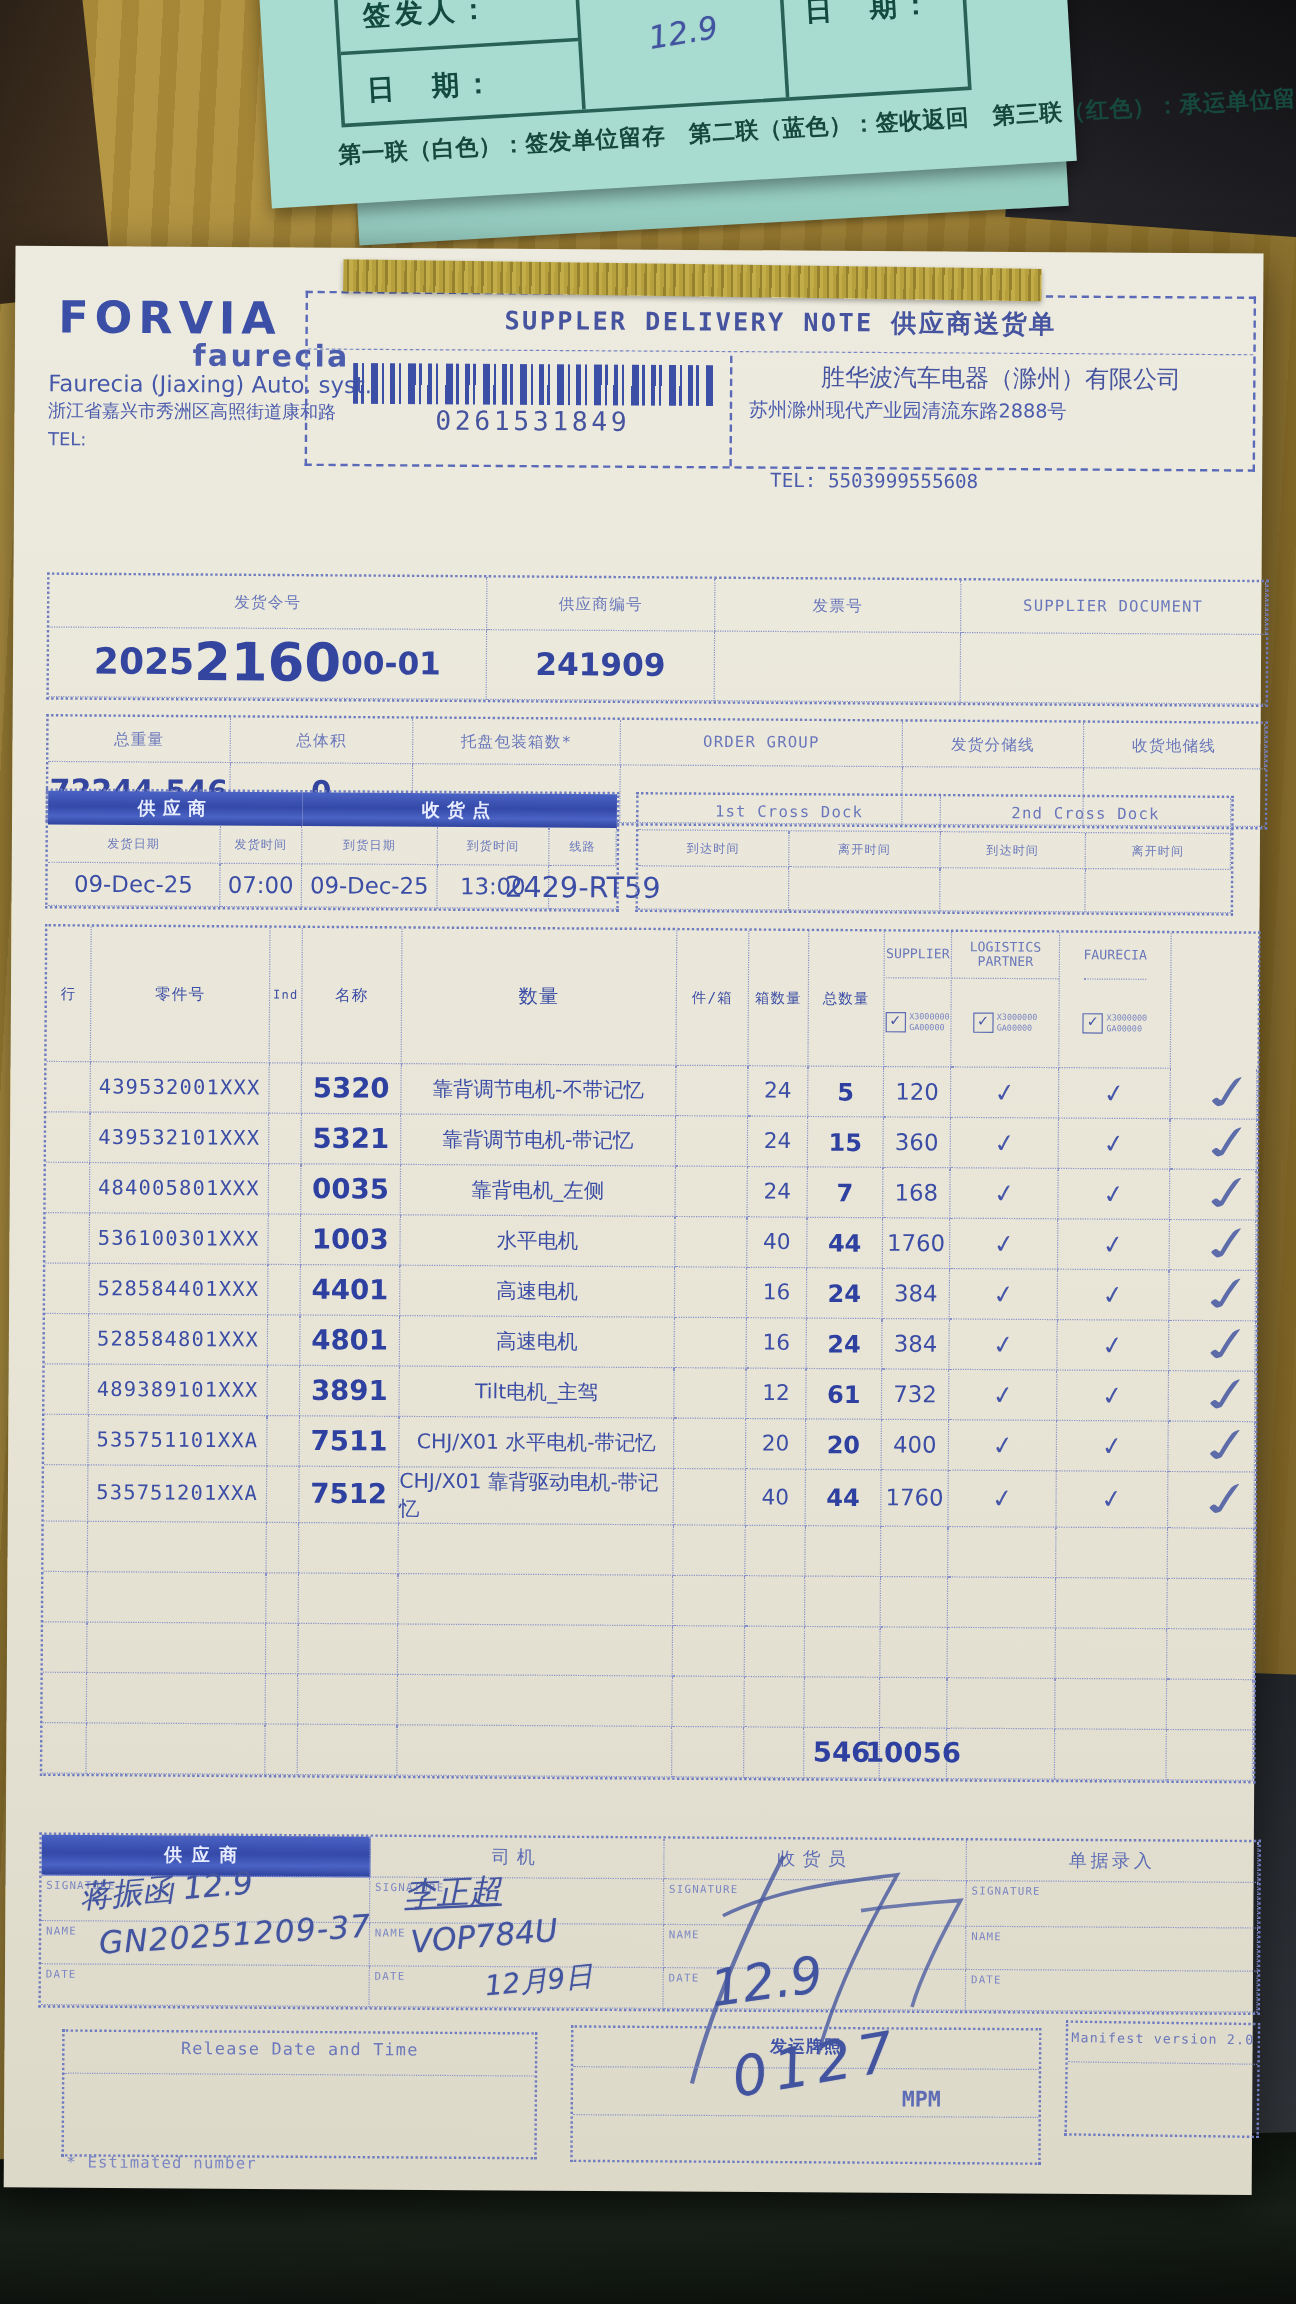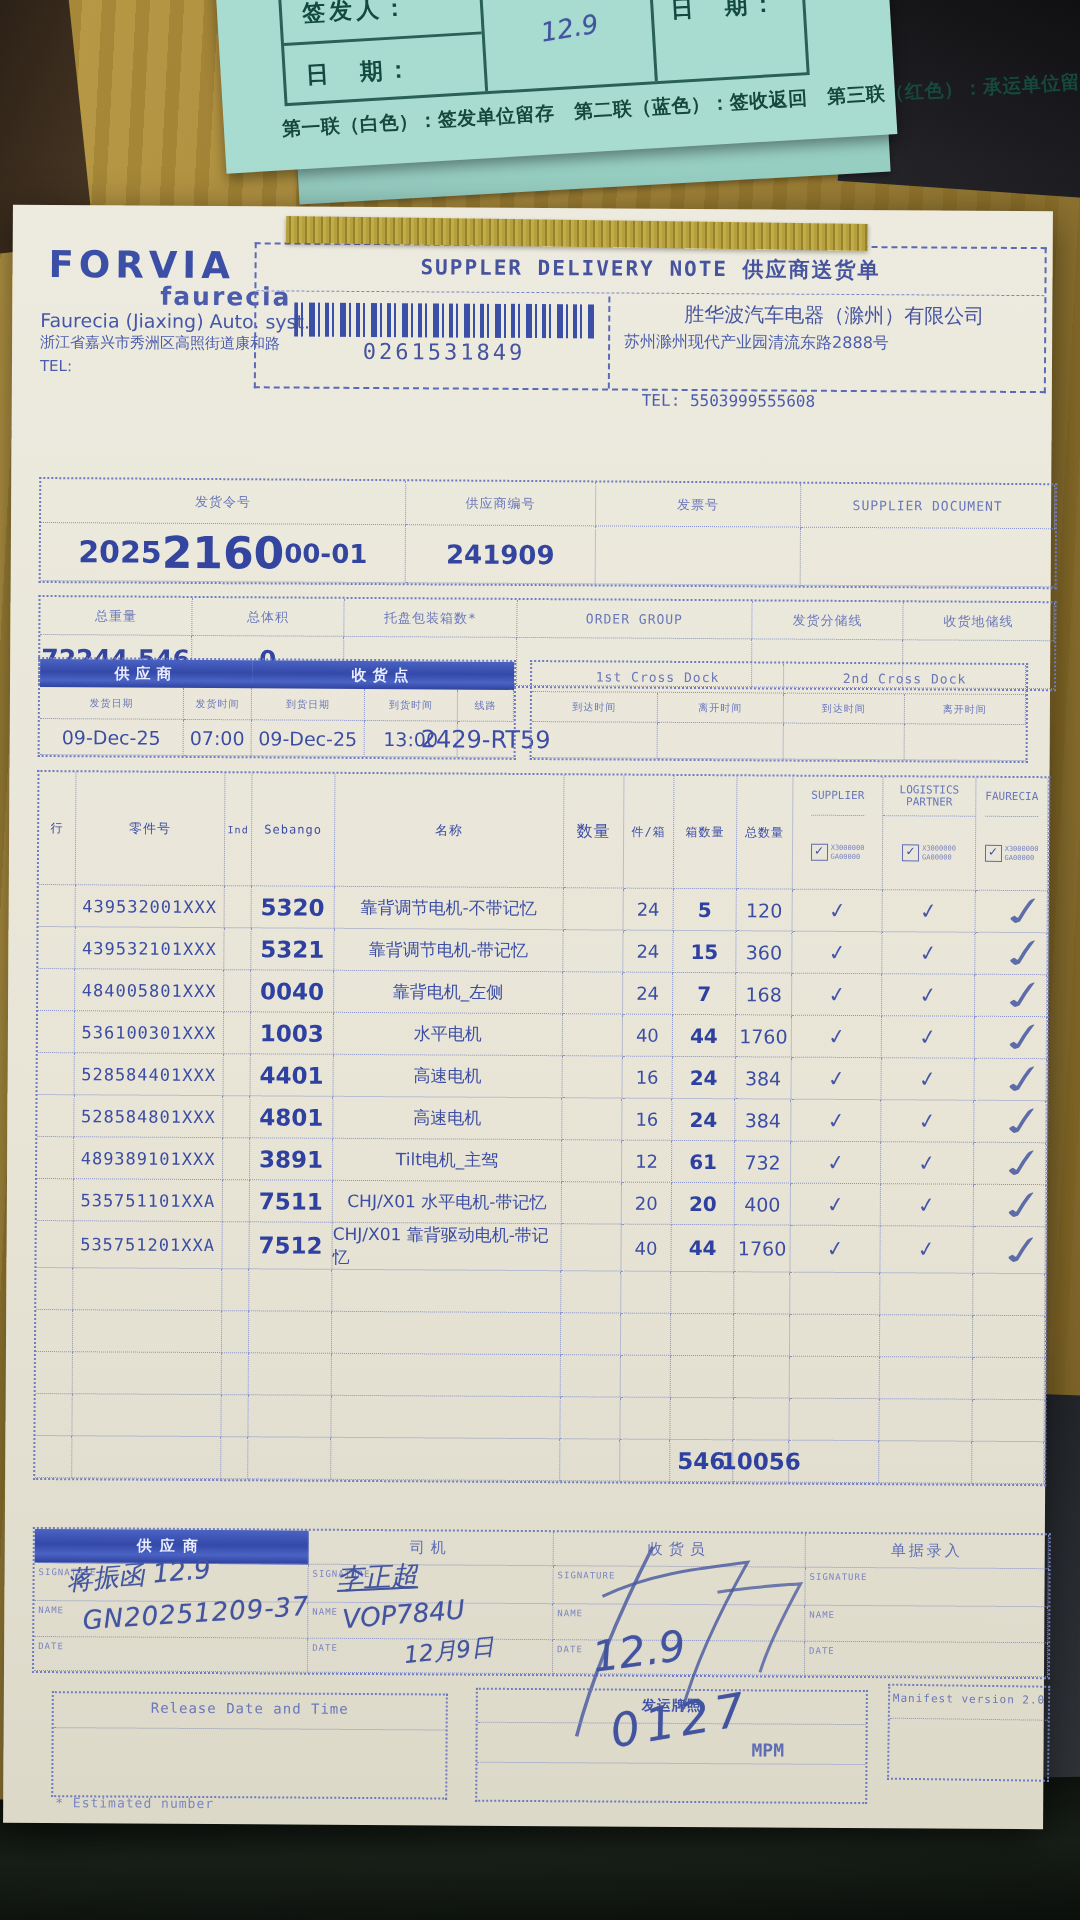--- a/index.html
+++ b/index.html
@@ -206,21 +206,20 @@
       <div class="fcell"></div>
     <div class="fcell"></div>
       <div class="fcell"></div>
   </div>
 
   <div id="items">
     <div class="igrid ihead">
       <div class="icell ihrow1 hlabel" style="font-size:12px;">行</div>
       <div class="icell ihrow1 hlabel" style="font-size:13px;">零件号</div>
       <div class="icell ihrow1 hlabel" style="font-size:10px;">Ind</div>
-      <div class="icell ihrow1 hlabel" style="font-size:12px;">Sebango</div>
       <div class="icell ihrow1 hlabel" style="font-size:13px;">名称</div>
       <div class="icell ihrow1 hlabel" style="font-size:16px;">数量</div>
       <div class="icell ihrow1 hlabel" style="font-size:12px;">件/箱</div>
       <div class="icell ihrow1 hlabel" style="font-size:12px;">箱数量</div>
       <div class="icell ihrow1 hlabel" style="font-size:12px;">总数量</div>
       <div class="icell ihrow1 sign-col" style="padding:0;">
         <div class="sign-label">SUPPLIER</div>
         <div class="sign-chk">
           <span class="chk-box">✓</span>
           <span class="chk-note"><span>X3000000</span><br><span>GA00000</span></span>
@@ -279,21 +278,21 @@
             <span class="print-check">✓</span>
           </div>
           <div class="icell">
             <span class="hand-tick">✓</span>
           </div>
         </div>
         <div class="igrid">
           <div class="icell"></div>
           <div class="icell mono c-part">484005801XXX</div>
           <div class="icell"></div>
-          <div class="icell c-seb">0040</div>
+          <div class="icell c-seb">0035</div>
           <div class="icell">靠背电机_左侧</div>
           <div class="icell"></div>
           <div class="icell c-per">24</div>
           <div class="icell c-boxes">7</div>
           <div class="icell c-total">168</div>
           <div class="icell">
             <span class="print-check">✓</span>
           </div>
           <div class="icell">
             <span class="print-check">✓</span>

